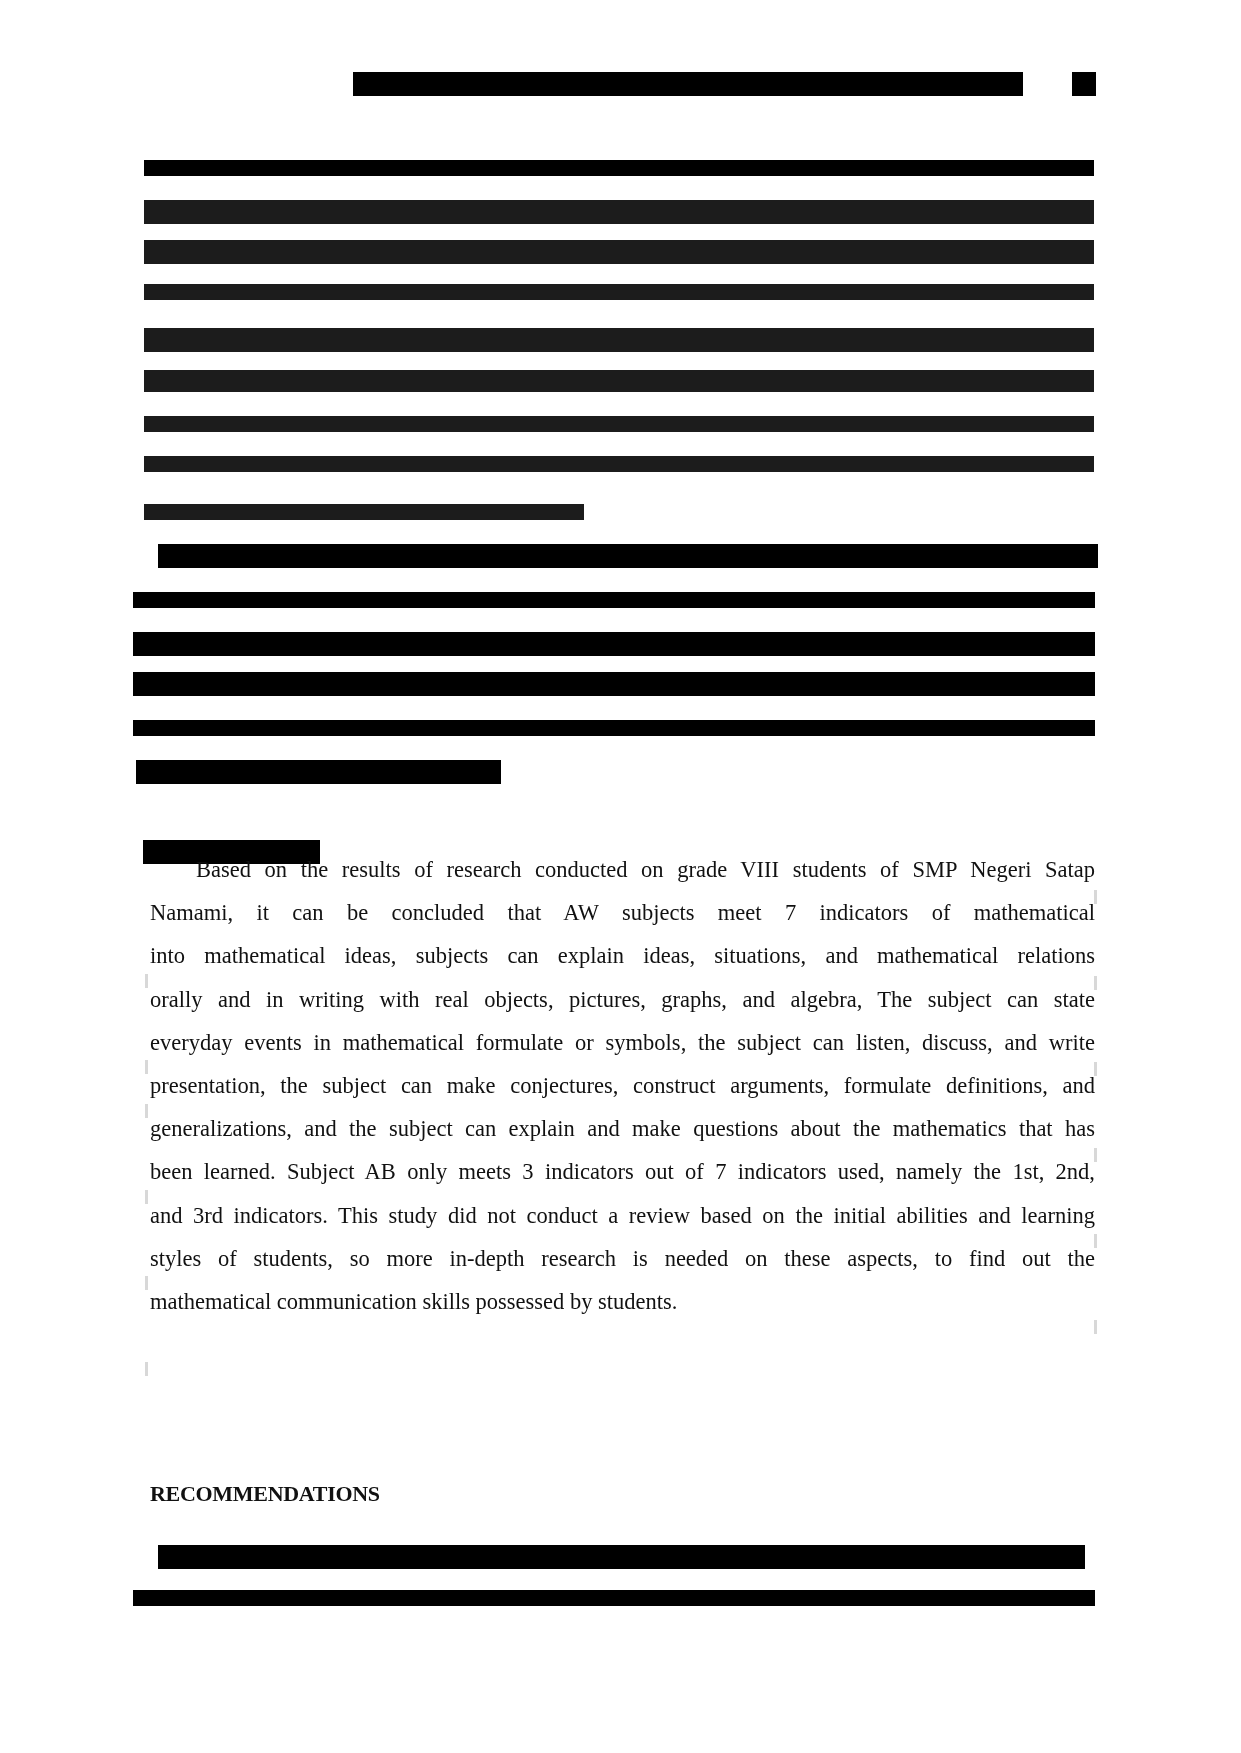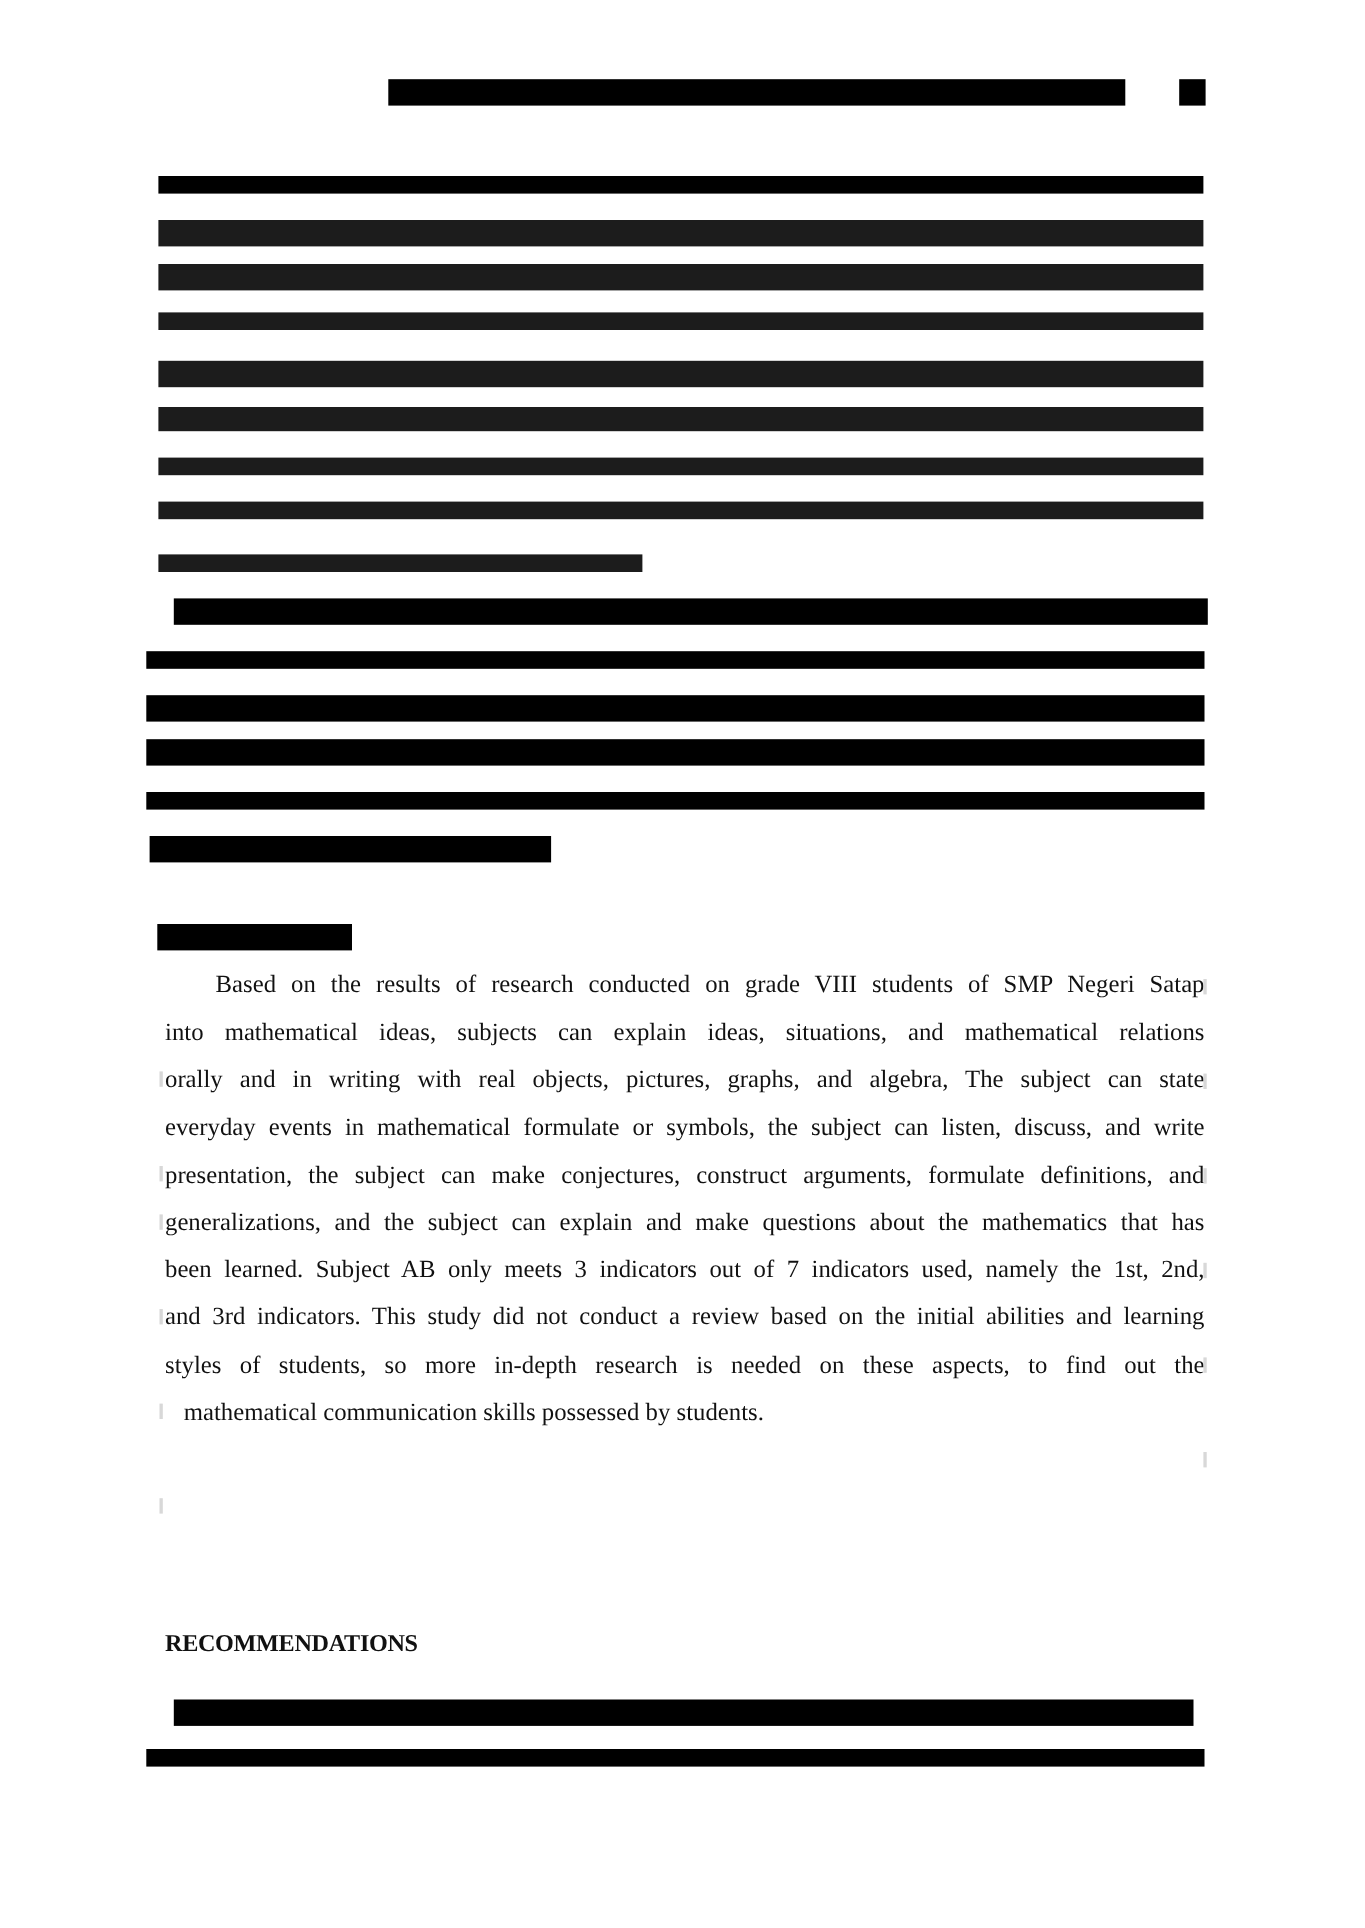--- a/index.html
+++ b/index.html
@@ -1,24 +1,24 @@
 <!DOCTYPE html>
 <html><head>
   <meta charset="utf-8">
   <style>
     html, body { margin: 0; padding: 0; background: #ffffff; }
     body { width: 1241px; height: 1753px; position: relative; overflow: hidden;
            font-family: "Liberation Serif", "DejaVu Serif", serif; color: #111; }
     .redact { position: absolute; background: #000; }
     .redact.soft { background: #1c1c1c; }
-    .body-para { position: absolute; left: 150px; width: 945px; top: 873px; }
+    .body-para { position: absolute; left: 150px; width: 945px; top: 848px; }
     .body-para .line { height: 43.2px; line-height: 43.2px; font-size: 22.5px;
                        text-align: justify; text-align-last: justify; white-space: nowrap; overflow: hidden; }
     .body-para .line.first { text-indent: 46px; }
-    .body-para .line.last { text-align-last: left; margin-left: 17px; }
+    .body-para .line.last { text-align-last: left; }
     .heading { position: absolute; left: 150px; top: 1481px; font-weight: bold; font-size: 22px;
                letter-spacing: -0.3px; }
     .margin-tick { position: absolute; width: 3px; height: 14px; background: #d8d8d8; }
   </style>
 </head>
 <body>
 
 <div class="redact" style="left:353px; top:72px; width:670px; height:24px;"></div>
 <div class="redact" style="left:1072px; top:72px; width:24px; height:24px;"></div>
 
@@ -40,20 +40,21 @@
   <div class="redact" style="left:133px; top:632px; width:962px; height:24px;"></div>
   <div class="redact" style="left:133px; top:672px; width:962px; height:24px;"></div>
   <div class="redact" style="left:133px; top:720px; width:962px; height:16px;"></div>
   <div class="redact" style="left:136px; top:760px; width:365px; height:24px;"></div>
 </div>
 
 <div class="redact" style="left:143px; top:840px; width:177px; height:24px;"></div>
 
 <div class="body-para">
   <div class="line first">Based on the results of research conducted on grade VIII students of SMP Negeri Satap</div>
+  <div class="line">Namami, it can be concluded that AW subjects meet 7 indicators of mathematical</div>
   <div class="line">into mathematical ideas, subjects can explain ideas, situations, and mathematical relations</div>
   <div class="line">orally and in writing with real objects, pictures, graphs, and algebra,  The subject can state</div>
   <div class="line">everyday events in mathematical formulate or symbols, the subject can listen, discuss, and write</div>
   <div class="line">presentation, the subject can make conjectures, construct arguments, formulate definitions, and</div>
   <div class="line">generalizations, and the subject can explain and make questions about the mathematics that has</div>
   <div class="line">been learned. Subject AB only meets 3 indicators out of 7 indicators used, namely the 1st, 2nd,</div>
   <div class="line">and 3rd indicators. This study did not conduct a review based on the initial abilities and learning</div>
   <div class="line">styles of students, so more in-depth research is needed on these aspects, to find out the</div>
   <div class="line last">mathematical communication skills possessed by students.</div>
 </div>

